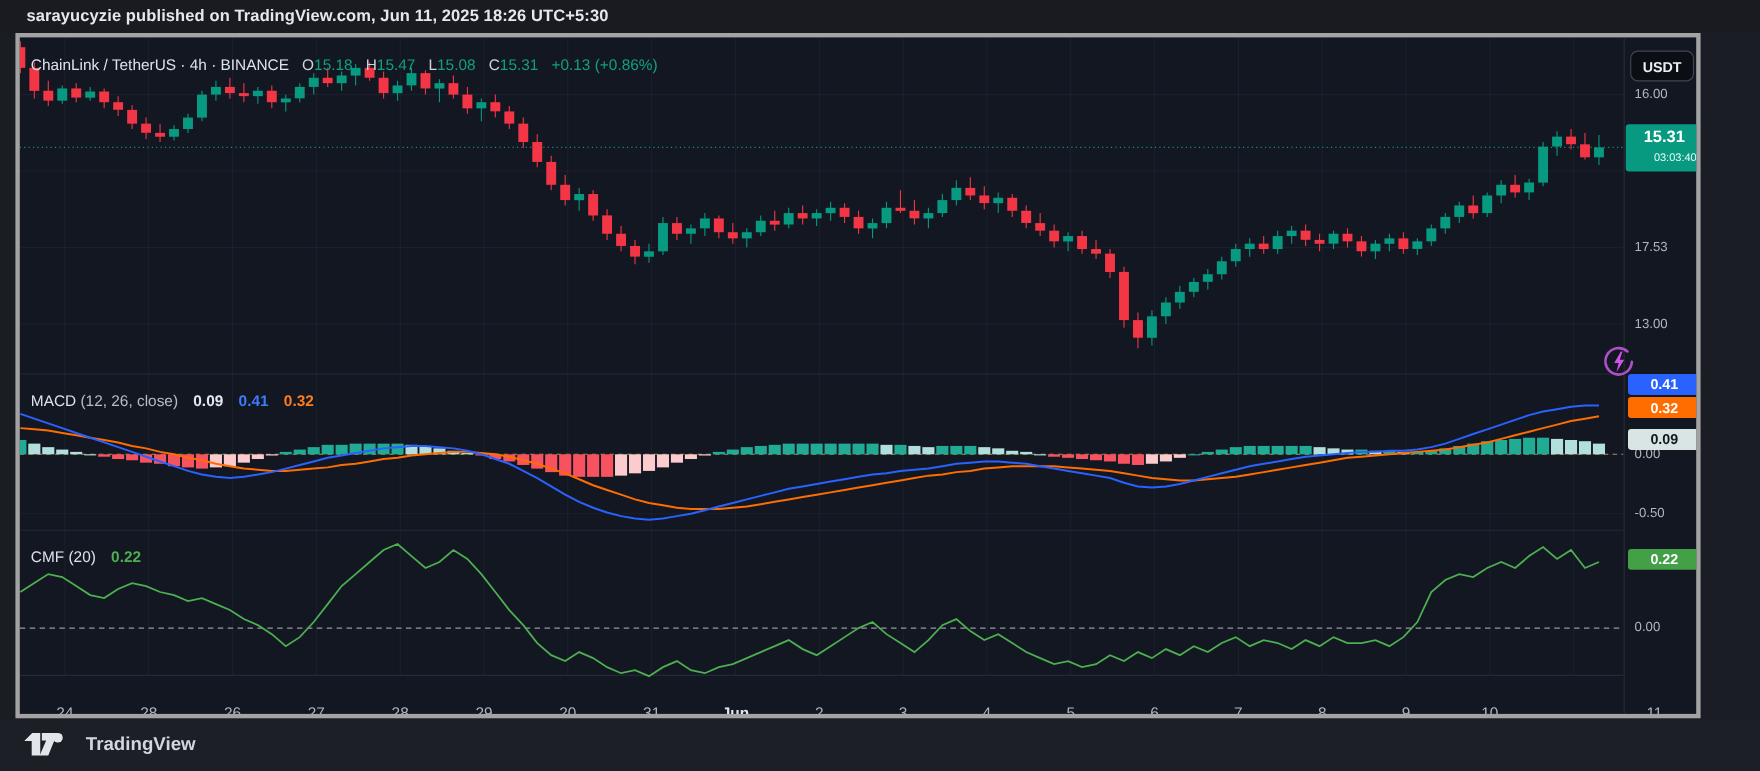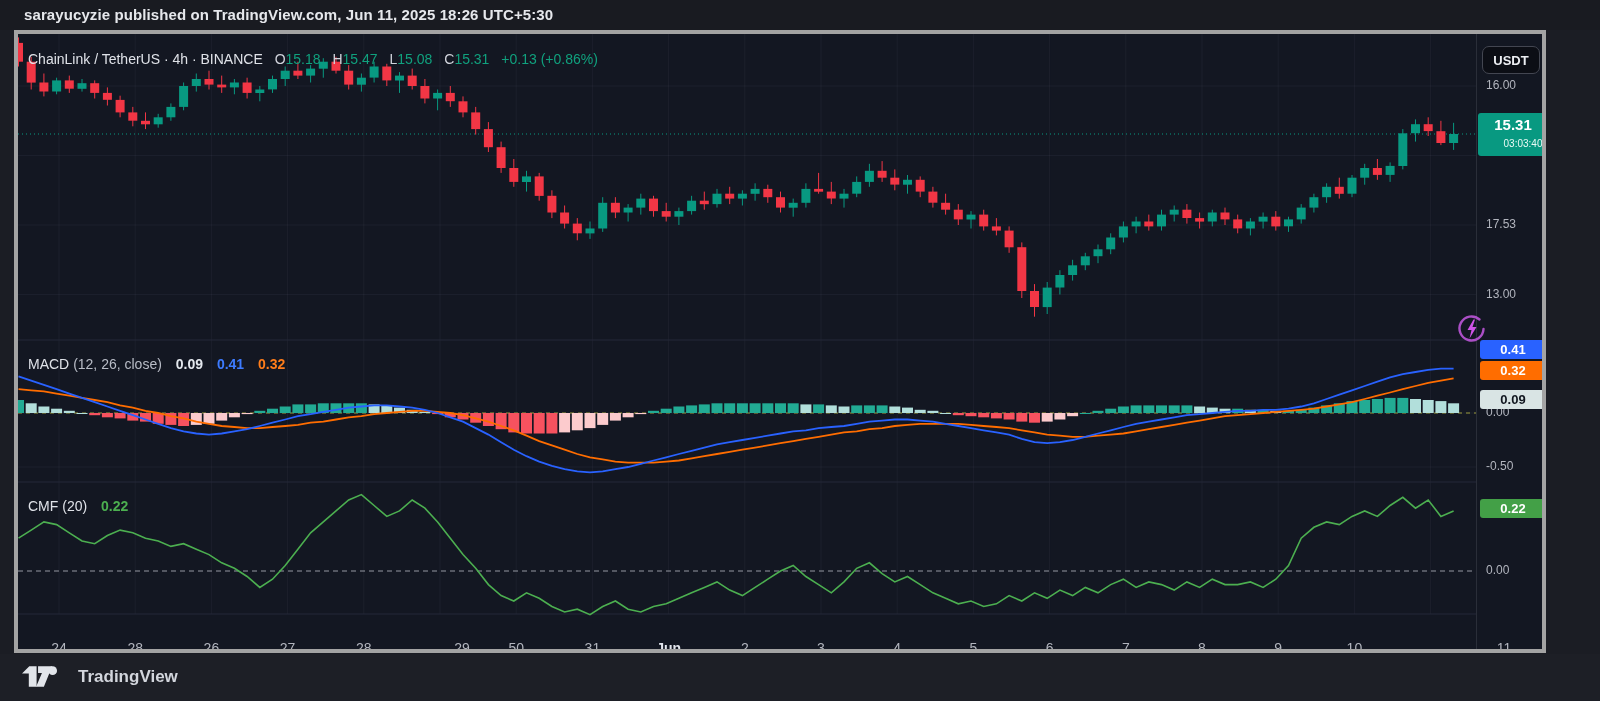--- a/index.html
+++ b/index.html
@@ -484,22 +484,22 @@
       <path d="M 23.5 6.5 A 12 12 0 1 0 27.5 16" fill="none" stroke="#ab4fc6" stroke-width="2.4" stroke-linecap="round"></path>
       <polygon points="17.5,6.5 11.5,17 15.5,17 13.5,25.5 20.5,14 16.5,14 19,6.5" fill="#cf54e8"></polygon>
     </svg>
 
     <div class="time-axis" id="time-axis">
         <span class="time-label" style="left: 41px;">24</span>
         <span class="time-label" style="left: 117.2px;">28</span>
         <span class="time-label" style="left: 193.4px;">26</span>
         <span class="time-label" style="left: 269.6px;">27</span>
         <span class="time-label" style="left: 345.8px;">28</span>
-        <span class="time-label" style="left: 444px;">29</span>
-        <span class="time-label" style="left: 498.2px;">50</span>
+        <span class="time-label" style="left: 422px;">29</span>
+        <span class="time-label" style="left: 498.2px;">20</span>
         <span class="time-label" style="left: 574.4px; text-align: right;">31</span>
         <span class="time-label month" style="left: 650.6px;">Jun</span>
         <span class="time-label" style="left: 726.8px;">2</span>
         <span class="time-label" style="left: 803px;">3</span>
         <span class="time-label" style="left: 879.2px;">4</span>
         <span class="time-label" style="left: 955.4px;">5</span>
         <span class="time-label" style="left: 1031.6px;">6</span>
         <span class="time-label" style="left: 1107.8px;">7</span>
         <span class="time-label" style="left: 1184px;">8</span>
         <span class="time-label" style="left: 1260.2px;">9</span>

